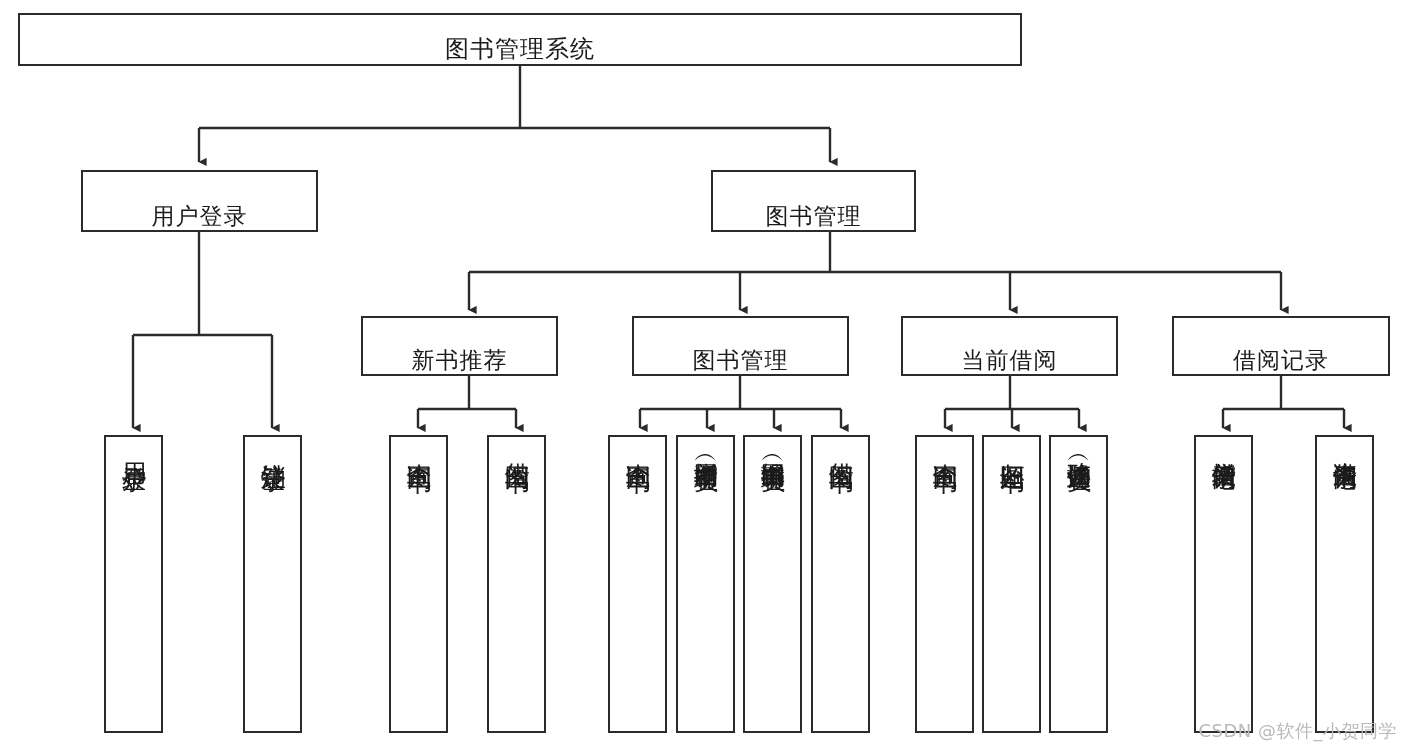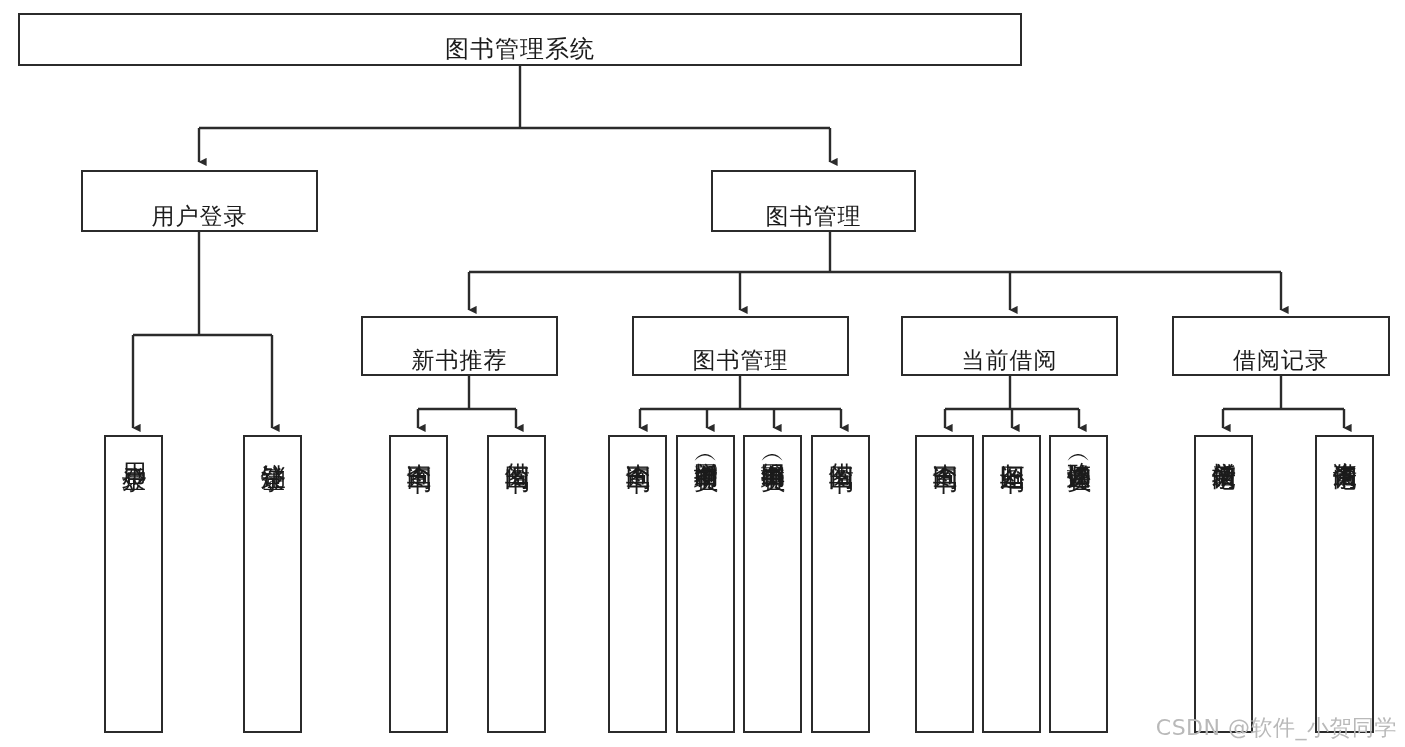--- a/index.html
+++ b/index.html
@@ -66,21 +66,21 @@
     white-space: nowrap;
   }
   .node.vert.tall-text .label {
     font-size: 24px;
     letter-spacing: 1px;
   }
   #watermark {
     position: absolute;
     right: 8px;
     bottom: 4px;
-    font-size: 22px;
+    font-size: 18px;
     color: #b9b9b9;
     z-index: 5;
     letter-spacing: 0.5px;
     white-space: nowrap;
   }
 </style>
 </head>
 <body>
 
 <div id="canvas">

